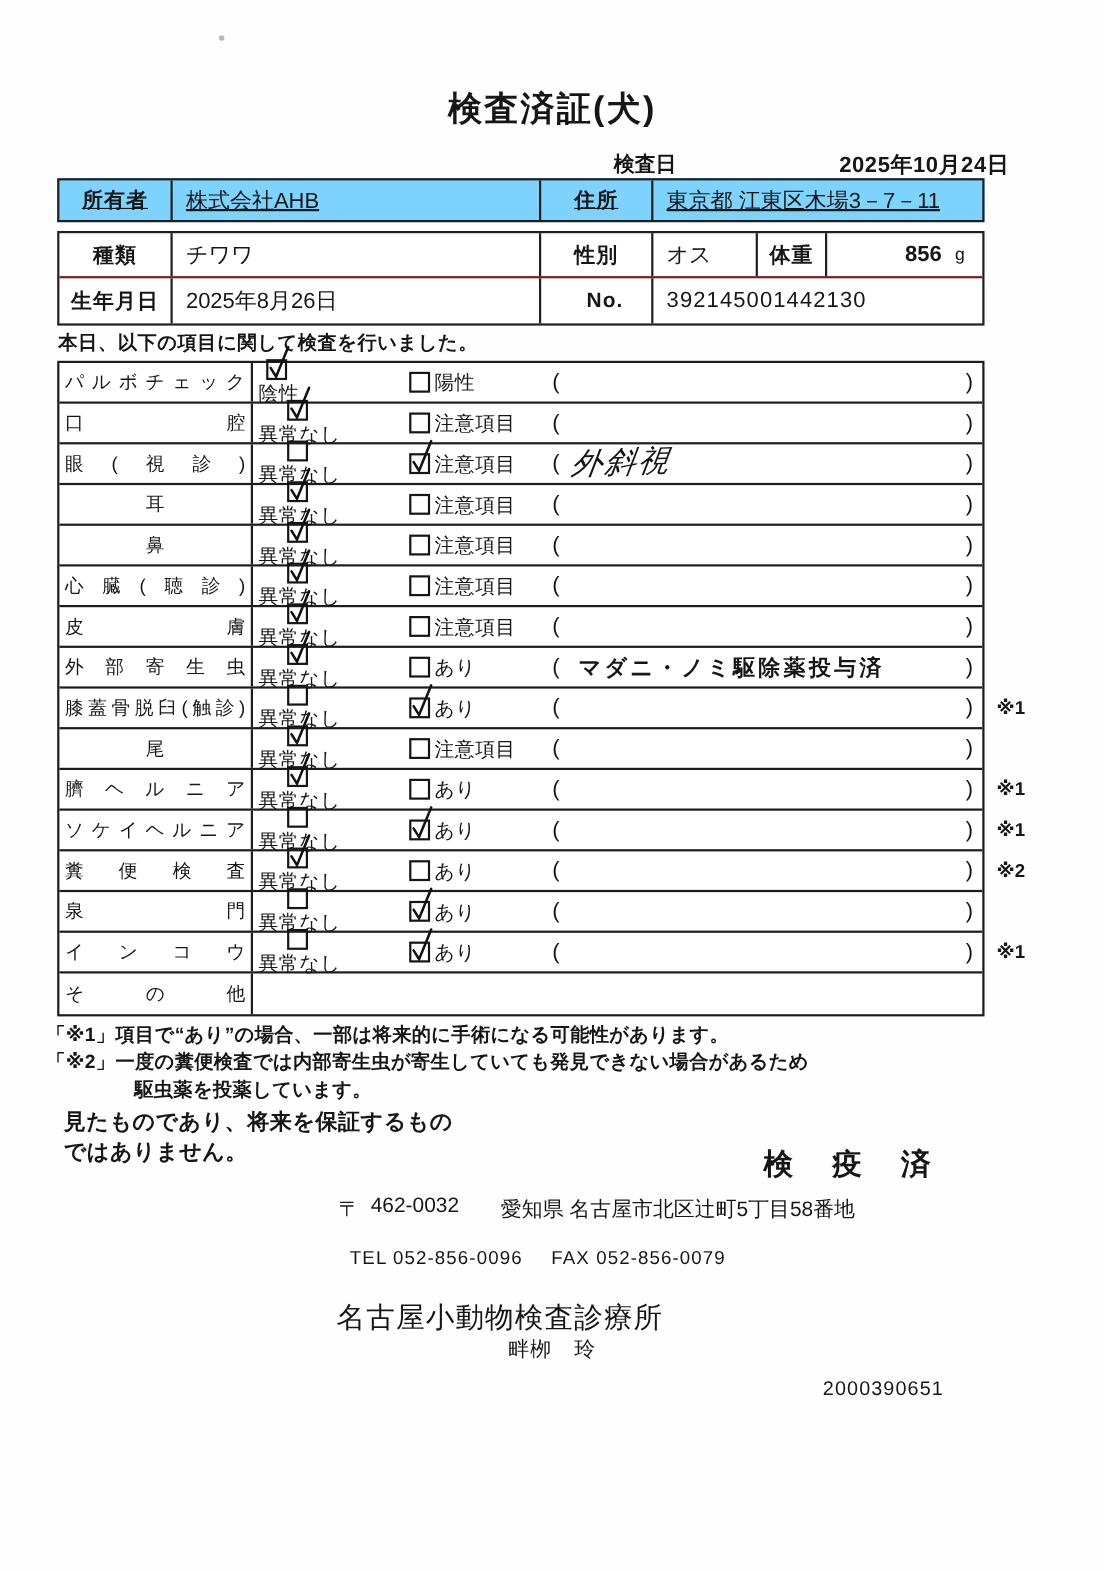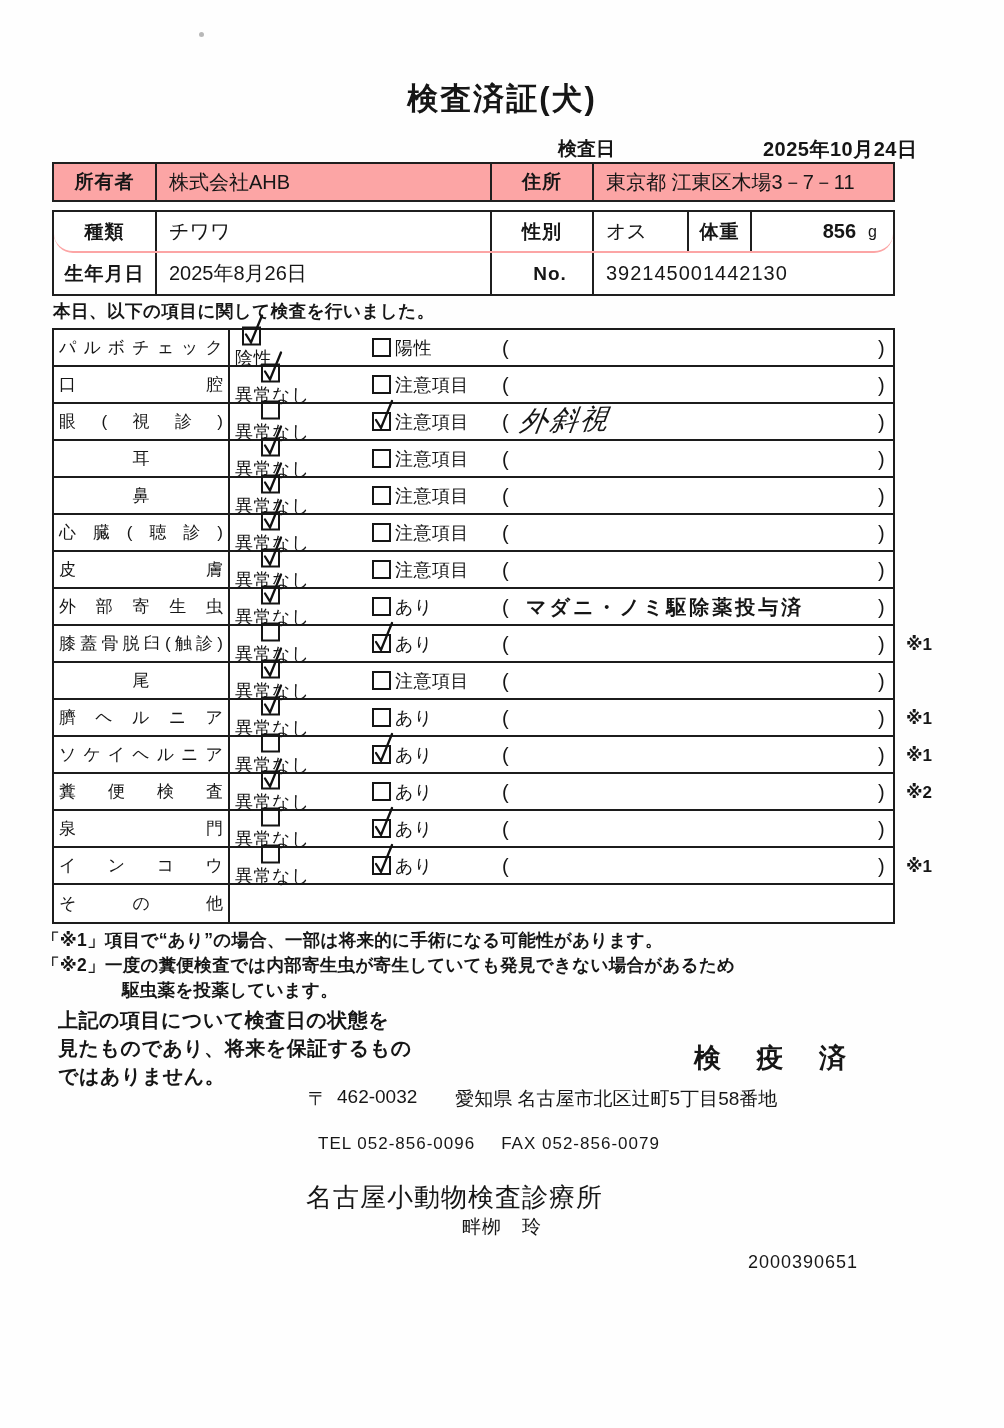--- a/index.html
+++ b/index.html
@@ -10,25 +10,25 @@
     overflow:hidden;
   }
   .speck{position:absolute;left:199px;top:32px;width:5px;height:5px;background:#9a9a9a;border-radius:50%;opacity:.7;}
   .title{position:absolute;left:0;right:0;top:78px;margin:0;text-align:center;
     font-size:31px;font-weight:700;letter-spacing:2px;}
   .date-line{position:absolute;top:136px;left:0;width:100%;font-weight:600;}
   .date-line .dl{position:absolute;left:558px;top:0;font-size:19px;}
   .date-line .dv{position:absolute;left:763px;top:0;font-size:20px;letter-spacing:.5px;}
 
   
-  .tbl{position:absolute;left:52px;width:843px;border:2px solid #1f1f1f;display:flex;box-sizing:border-box;background:#fca5a5;}
+  .tbl{position:absolute;left:52px;width:843px;border:2px solid #1f1f1f;display:flex;box-sizing:border-box;background:#7dd3fc;text-decoration:underline;}
   .t1{top:162px;height:40px;}
   .tbl2{position:absolute;left:52px;top:210px;width:843px;border:2px solid #1f1f1f;box-sizing:border-box;background:#fff;}
   .trow{display:flex;height:41px;box-sizing:border-box;}
-  .trow.first{border-bottom:2px solid #fca5a5;border-radius:19px;}
+  .trow.first{border-bottom:2px solid #7f1d1d;}
   .c{display:flex;align-items:center;box-sizing:border-box;border-right:2px solid #1f1f1f;overflow:visible;white-space:nowrap;}
   .c.lastc{border-right:none;}
   .c.lab{justify-content:center;font-size:19px;font-weight:600;letter-spacing:1px;}
   .c.val{padding-left:12px;font-size:20px;font-weight:500;}
   .w103{width:103px;flex:none;} .w335{width:335px;flex:none;} .w85{width:102px;flex:none;}
   .w95{width:95px;flex:none;} .w63{width:63px;flex:none;} .flex1{flex:1;}
   .weight-cell{flex:1;display:flex;align-items:center;justify-content:flex-end;gap:12px;padding-right:16px;border-right:none;}
   .weight-cell .wv{font-size:20px;font-weight:600;}
   .weight-cell .wu{font-size:16px;}
   .no-cell{font-size:18px;font-weight:500;justify-content:center;padding-left:16px;}
@@ -504,21 +504,20 @@
       </div>
   </div>
 
   <div class="fnotes">
     <div class="fl">「※1」項目で“あり”の場合、一部は将来的に手術になる可能性があります。</div>
     <div class="fl">「※2」一度の糞便検査では内部寄生虫が寄生していても発見できない場合があるため</div>
     <div class="fl indent">駆虫薬を投薬しています。</div>
   </div>
 
   <div class="disclaimer">
-    <div>上記の項目について検査日の状態を</div>
     <div>見たものであり、将来を保証するもの</div>
     <div>ではありません。</div>
   </div>
 
   <div class="stamp">検 疫 済</div>
 
   <div class="postal-line">
     <span>〒</span>
     <span>462-0032</span>
     <span class="paddr">愛知県 名古屋市北区辻町5丁目58番地</span>

